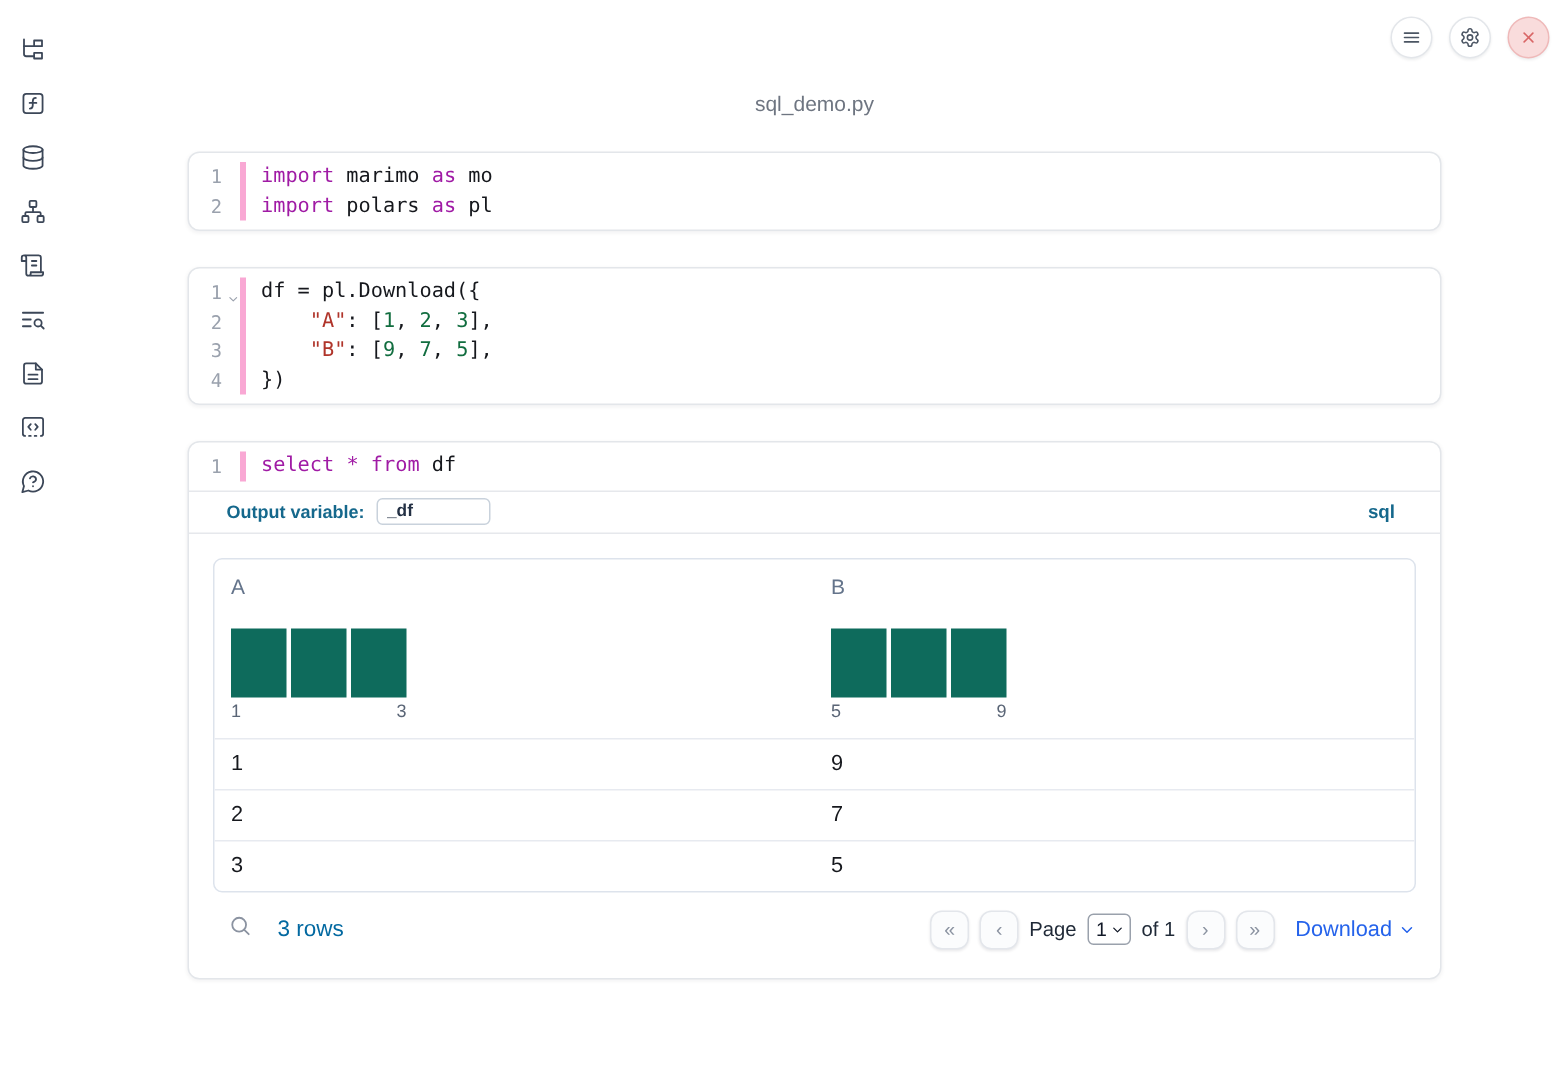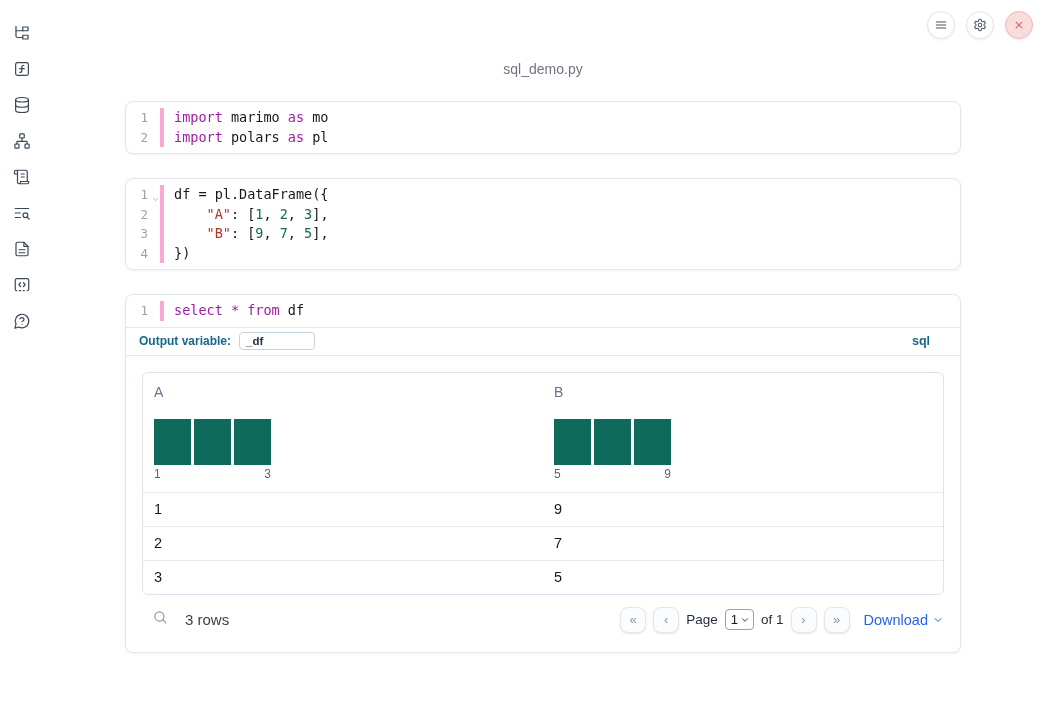--- a/index.html
+++ b/index.html
@@ -43,21 +43,21 @@
   .cl { white-space:pre; font-family:"DejaVu Sans Mono", monospace; font-size:13.5px;
         line-height:19.5px; color:#16181d; }
   .kw { color:#a01ba5; }
   .str { color:#b0352b; }
   .num { color:#116d3f; }
 
   
   .sql-footer { display:flex; align-items:center; justify-content:space-between;
                 border-top:1px solid #e6e8ec; height:28px; padding:0 30px 0 13px; }
   .sql-footer .left { display:flex; align-items:center; gap:8px; }
-  .outvar-label { font-size:12px; font-weight:bold; color:#15688c; }
+  .outvar-label { font-size:12px; font-weight:bold; color:#15688c;margin-left:12px; }
   .outvar-input { width:76px; height:18px; border:1px solid #c9d2dc; border-radius:4px;
                   font-family:"Liberation Sans", sans-serif; font-size:11.5px; font-weight:bold;
                   color:#233044; padding:0 6px; outline:none; }
   .lang-badge { font-size:12.5px; font-weight:bold; color:#15688c; cursor:pointer; }
 
   
   .output-section { border-top:1px solid #e6e8ec; padding:16px; }
   .table-card { border:1px solid #dde3ec; border-radius:6px; overflow:hidden; }
   .thead { display:flex; height:119px; }
   .thcol { flex:1; padding:10px 0 0 11px; }
@@ -68,21 +68,21 @@
   .hist-ticks { display:flex; justify-content:space-between; margin-top:2px;
                 font-size:12px; color:#5a6576; }
   .trow { display:flex; height:34px; border-top:1px solid #e7eaf0; align-items:center; }
   .td { flex:1; padding-left:11px; font-size:14.5px; color:#16181d; }
 
   .output-footer { display:flex; align-items:center; justify-content:space-between;
                    margin-top:9px; height:32px; }
   .of-left { display:flex; align-items:center; gap:16px; padding-left:10px; }
   .search-icon svg { width:17px; height:17px; stroke:#8b93a1; fill:none; stroke-width:1.7;
                      stroke-linecap:round; }
-  .rowcount { font-size:15px; color:#404040; }
+  .rowcount { font-size:15px; color:#0369a1; }
   .of-right { display:flex; align-items:center; gap:7px; }
   .pg-btn { width:26px; height:26px; border-radius:8px; background:#fbfcfd;
             border:1px solid #e3e6eb; box-shadow:0 1px 2px rgba(16,24,40,.1);
             display:flex; align-items:center; justify-content:center;
             font-size:13px; color:#8b93a1; cursor:pointer; }
   .pg-text { font-size:13.5px; color:#1f2937;text-align:center; }
   .page-select { display:inline-flex; align-items:center; gap:2px; height:21px;
                  border:1px solid #9aa1ac; border-radius:4px; padding:0 3px 0 5px;
                  font-size:13px; color:#111827; cursor:pointer; background:#fff; }
   .page-select svg { width:10px; height:10px; stroke:#111827; fill:none; stroke-width:2;
@@ -213,21 +213,21 @@
     <div class="code-row">
       <div class="gutter">
         <div class="ln"><span>1</span><span class="fold"><svg viewBox="0 0 24 24">
                 <path d="m6 9 6 6 6-6"></path>
               </svg></span></div>
         <div class="ln">2</div>
         <div class="ln">3</div>
         <div class="ln">4</div>
       </div>
       <div class="codecol">
-        <div class="cl"><span>df = pl.DataFrame({</span></div>
+        <div class="cl"><span>df = pl.Download({</span></div>
         <div class="cl"><span>    </span><span class="str">"A"</span><span>: [</span><span class="num">1</span><span>, </span><span class="num">2</span><span>, </span><span class="num">3</span><span>],</span></div>
         <div class="cl"><span>    </span><span class="str">"B"</span><span>: [</span><span class="num">9</span><span>, </span><span class="num">7</span><span>, </span><span class="num">5</span><span>],</span></div>
         <div class="cl"><span>})</span></div>
       </div>
     </div>
   </div>
 
   <div class="cell">
     <div class="code-row">
       <div class="gutter">

